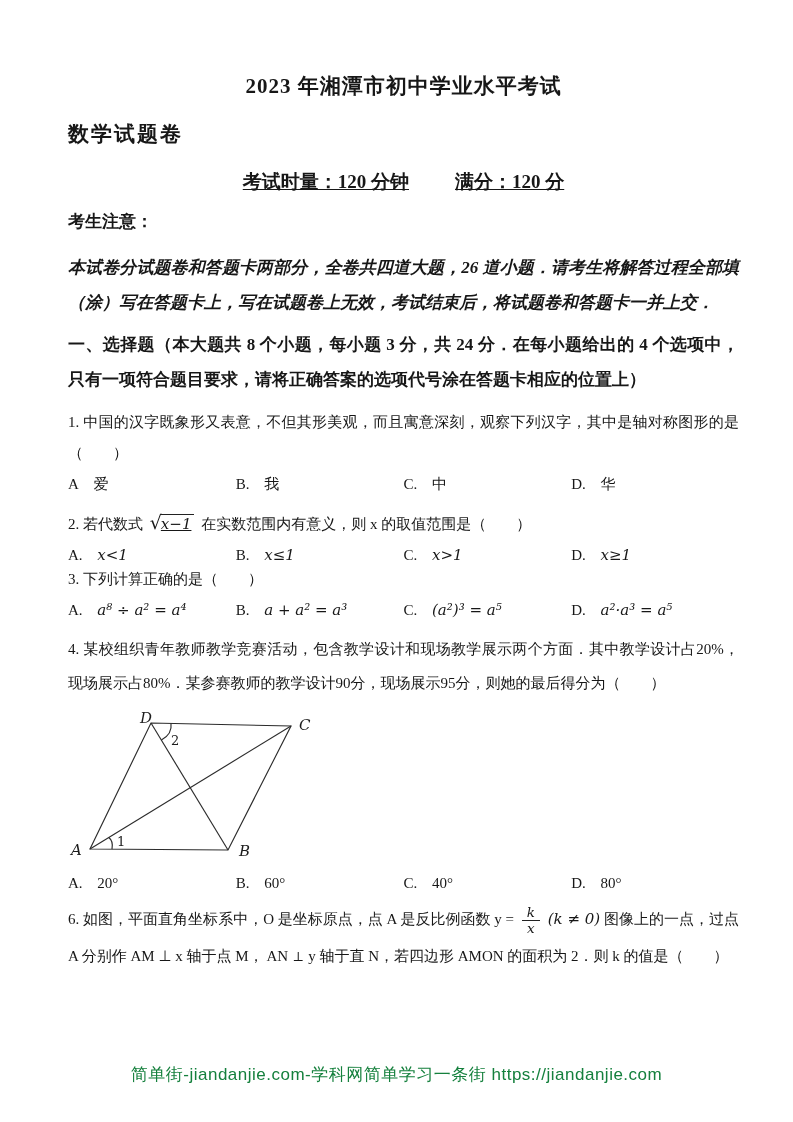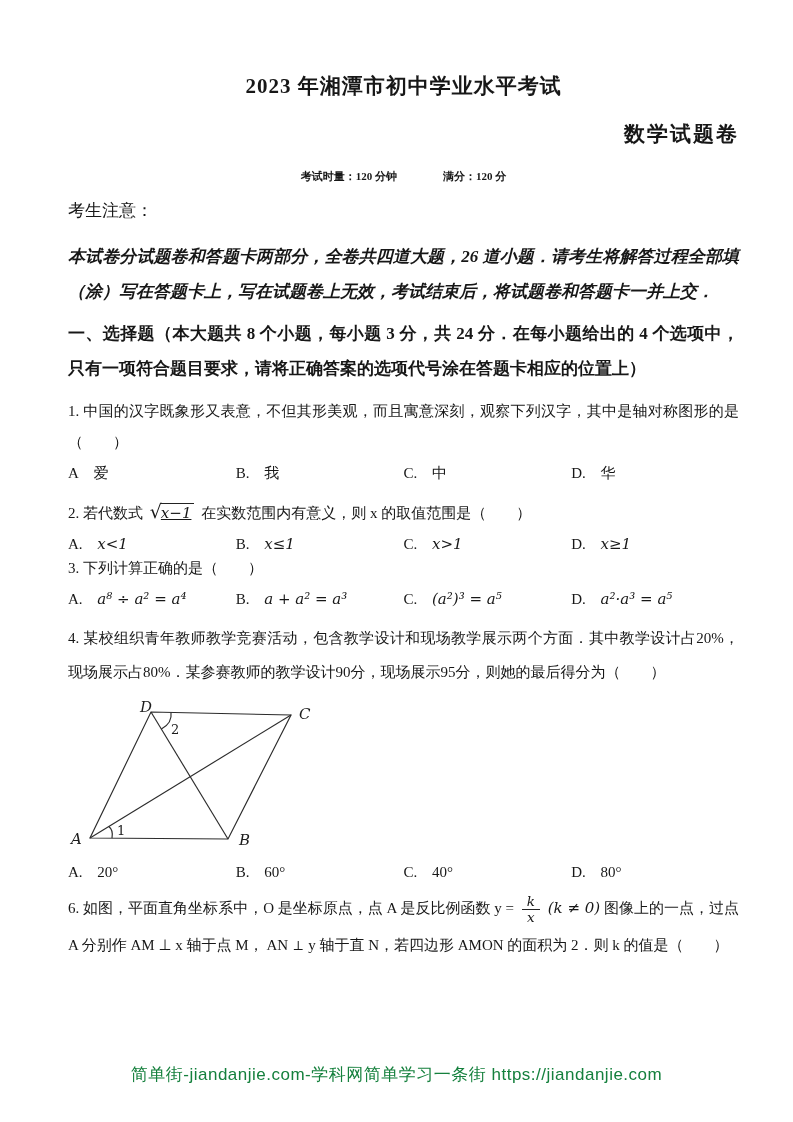--- a/index.html
+++ b/index.html
@@ -7,23 +7,23 @@
     position:relative;
     width:793px;height:1122px;
     background:#ffffff;
     box-sizing:border-box;
     padding:58px 54px 4px 68px;
     font-family:"Liberation Serif", serif;
     color:#171717;
     overflow:hidden;
   }
   .title{margin:14px 0 0;text-align:center;font-size:21px;font-weight:700;letter-spacing:1px;}
-  .subtitle{margin:20px 0 0;text-align:right;font-size:21px;font-weight:700;letter-spacing:2px;}
-  .info{margin-top:21px;display:flex;justify-content:center;gap:46px;font-size:11px;font-weight:700;}
-  .notice-h{margin-top:15px;font-size:17px;font-weight:400;}
+  .subtitle{margin:20px 0 0;text-align:left;font-size:21px;font-weight:700;letter-spacing:2px;}
+  .info{margin-top:21px;display:flex;justify-content:center;gap:46px;font-size:19px;font-weight:700;text-decoration:underline;}
+  .notice-h{margin-top:15px;font-size:17px;font-weight:700;}
   .bold-par{margin:4px 0 0;font-size:17px;font-weight:700;line-height:35px;text-align:justify;font-style:italic;}
   .section-h{margin:7px 0 0;font-size:17px;font-weight:700;line-height:35px;text-align:justify;}
   .q{margin:0;}
   .stem{margin:0;font-size:15px;line-height:31px;text-align:justify;}
   .q1{margin-top:10px;}
   .q2{margin-top:13px;}
   .q3{margin-top:0;}
   .q4{margin-top:13px;}
   .q4 .stem{line-height:34px;}
   .q5{margin-top:11px;}

